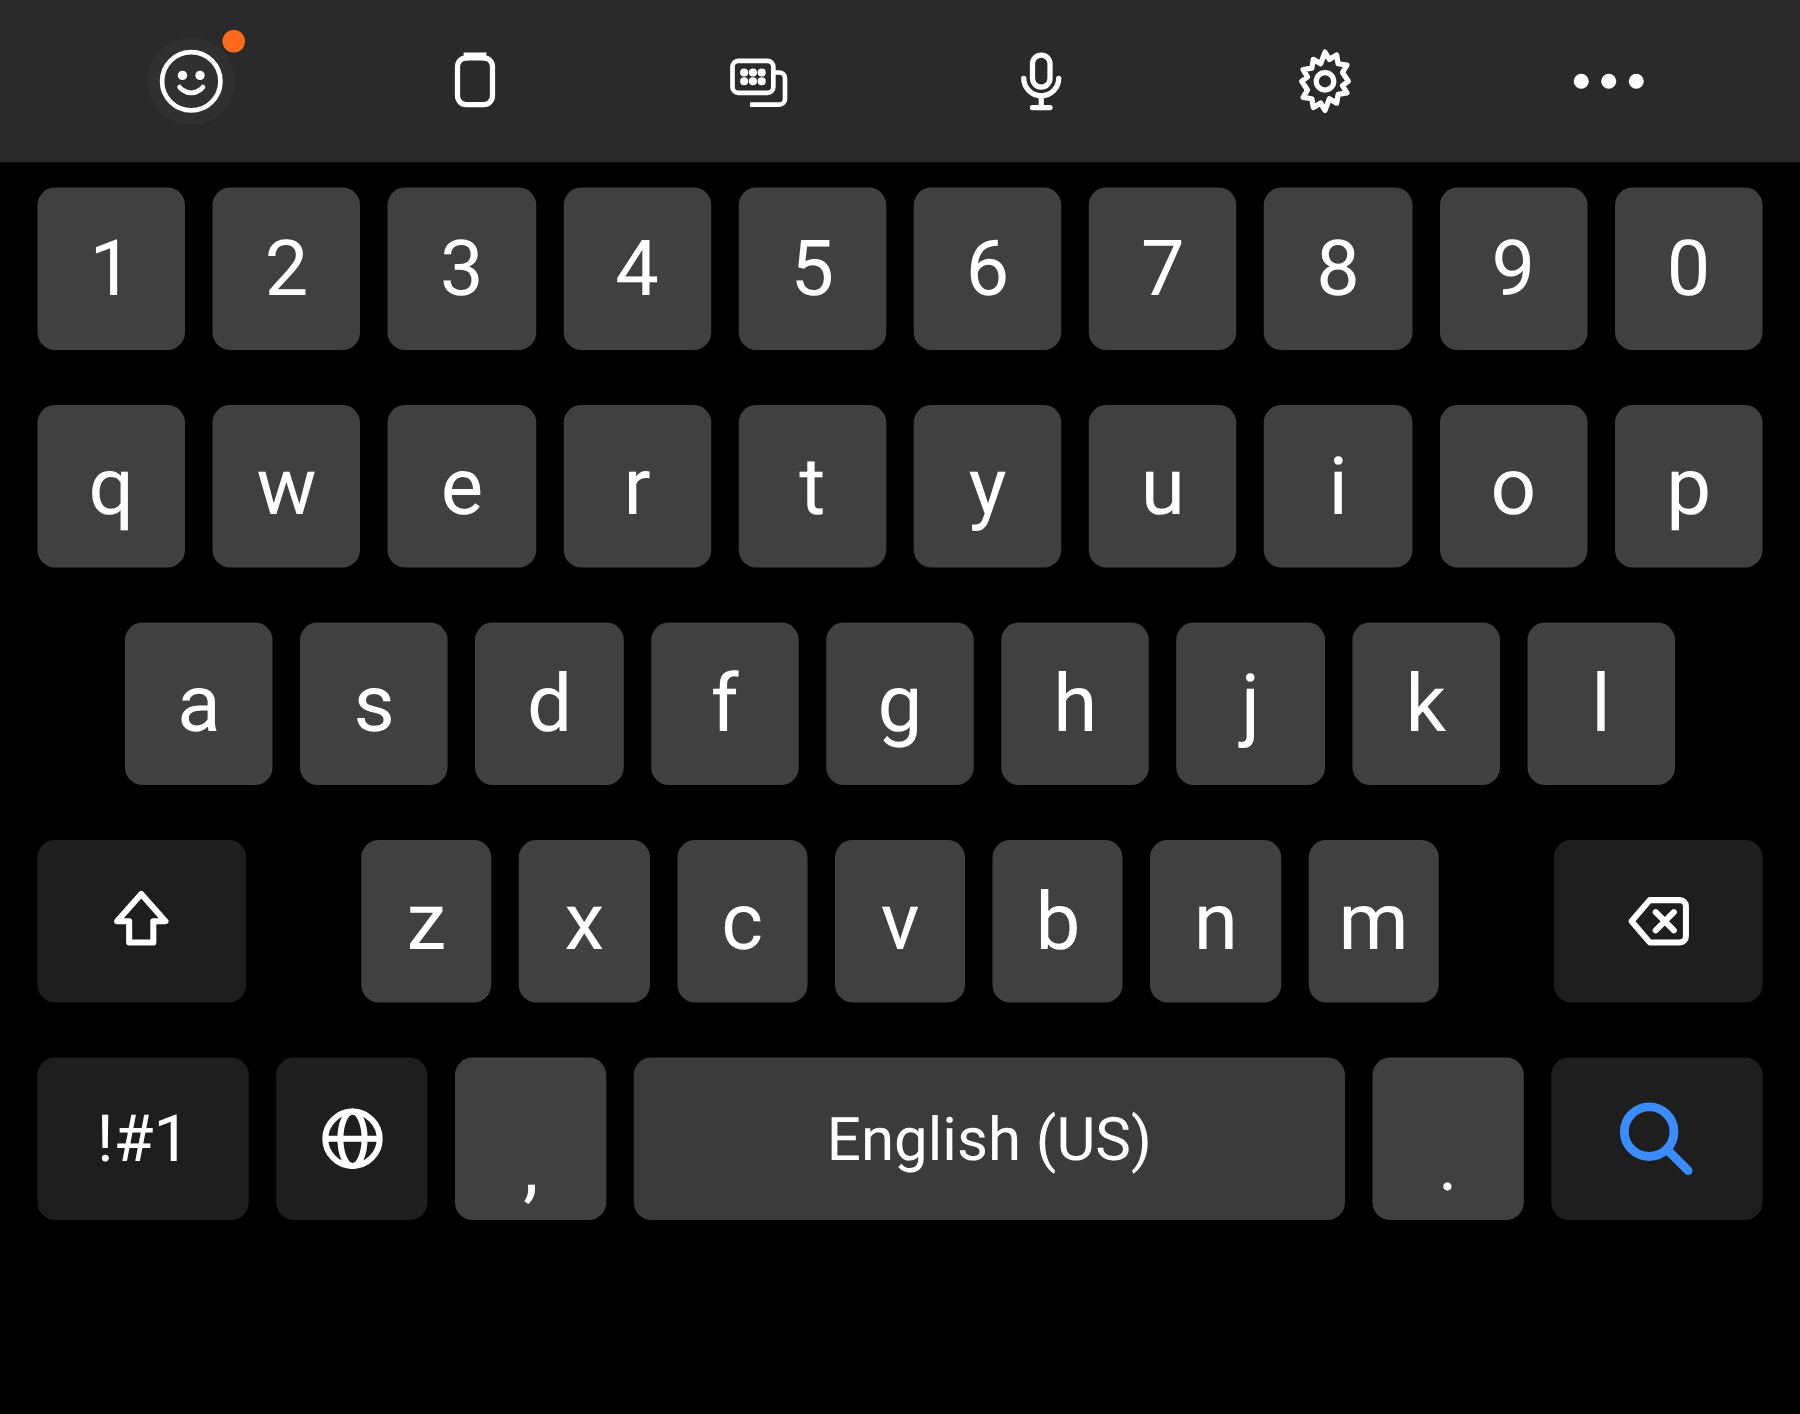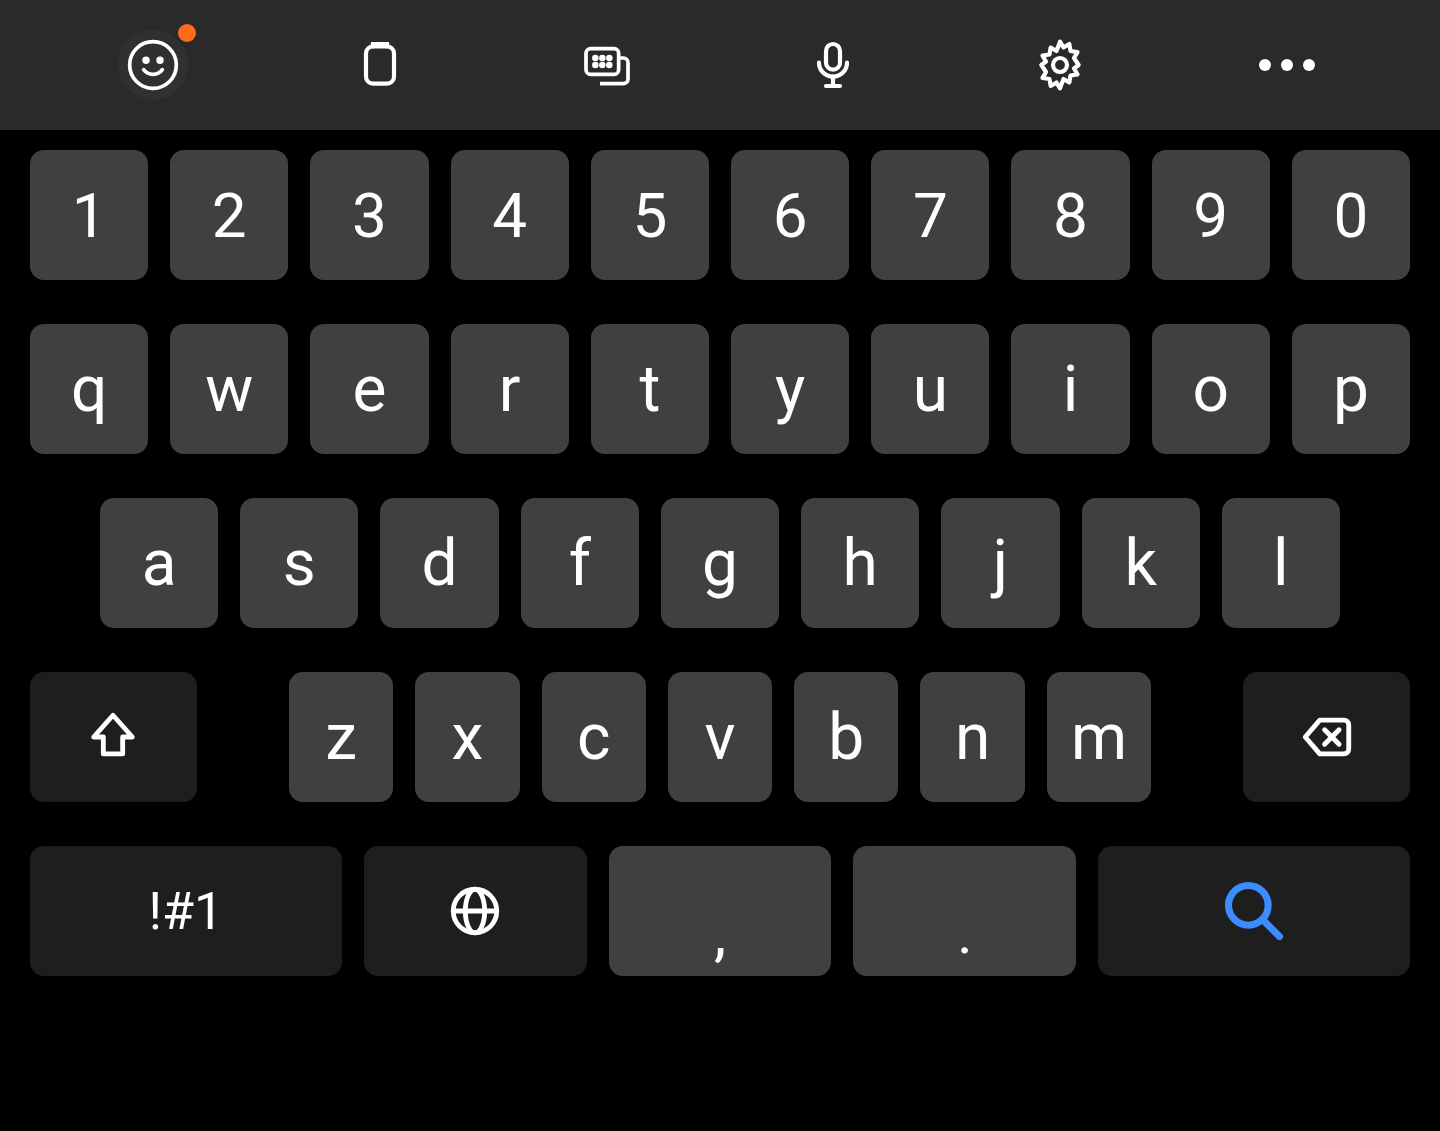--- a/index.html
+++ b/index.html
@@ -186,20 +186,21 @@
       <div class="key dark globe">
         <svg viewBox="0 0 24 24" fill="none" stroke="#fff" stroke-width="2">
           <circle cx="12" cy="12" r="9"></circle>
           <ellipse cx="12" cy="12" rx="4" ry="9"></ellipse>
           <line x1="3" y1="12" x2="21" y2="12"></line>
         </svg>
       </div>
       <div class="key comma">
           <span class="comma-glyph">,</span>
         </div>
+      <div class="key space">English (US)</div>
       <div class="key period">
           <span class="period-glyph">.</span>
         </div>
       <div class="key dark search">
         <svg viewBox="0 0 24 24" fill="none" stroke="#3b8cff" stroke-width="2.5">
           <circle cx="10" cy="10" r="7"></circle>
           <line x1="15" y1="15" x2="21" y2="21" stroke-linecap="round"></line>
         </svg>
       </div>
     </div>

